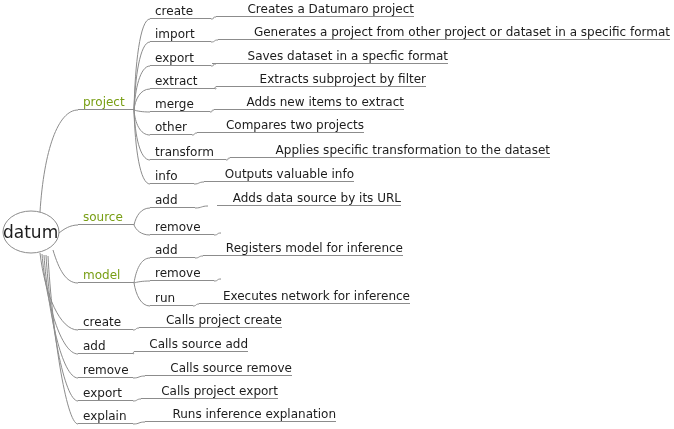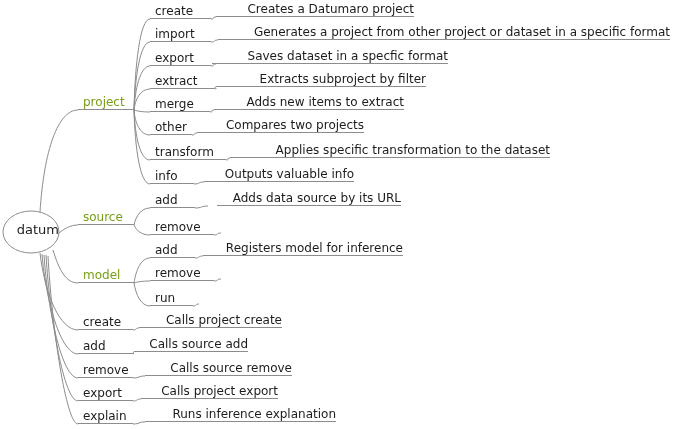--- a/index.html
+++ b/index.html
@@ -21,22 +21,22 @@
     border-bottom:1px solid #8c8c8c;
     white-space:nowrap;
     overflow:visible;
   }
   .lbl{padding-left:5px;text-align:left;}
   .desc{padding:0;text-align:right;}
   .green{color:#789e14;}
   .root{
     position:absolute;
     left:3px;top:222px;width:56px;
-    text-align:right;
-    font-size:13px;
+    text-align:left;
+    font-size:17px;
     color:#1c1c1c;
     white-space:nowrap;
   }
 </style>
 </head>
 <body>
 
 <div class="canvas">
 
   <svg width="674" height="429" viewBox="0 0 674 429">
@@ -114,20 +114,21 @@
   <span class="node desc" style="left:204px;top:167px;width:150px">Outputs valuable info</span>
 
   <span class="node lbl" style="left:150px;top:193px;width:45px">add</span>
   <span class="node desc" style="left:217px;top:191px;width:184px">Adds data source by its URL</span>
   <span class="node lbl" style="left:150px;top:220px;width:64px">remove</span>
 
   <span class="node lbl" style="left:150px;top:243px;width:45px">add</span>
   <span class="node desc" style="left:203px;top:241px;width:200px">Registers model for inference</span>
   <span class="node lbl" style="left:150px;top:266px;width:64px">remove</span>
   <span class="node lbl" style="left:150px;top:291px;width:43px">run</span>
+  <span class="node desc" style="left:199px;top:289px;width:211px">Executes network for inference</span>
 
   <span class="node lbl" style="left:78px;top:315px;width:55px">create</span>
   <span class="node desc" style="left:139px;top:313px;width:143px">Calls project create</span>
   <span class="node lbl" style="left:78px;top:339px;width:55px">add</span>
   <span class="node desc" style="left:134px;top:337px;width:114px">Calls source add</span>
   <span class="node lbl" style="left:78px;top:363px;width:55px">remove</span>
   <span class="node desc" style="left:145px;top:361px;width:147px">Calls source remove</span>
   <span class="node lbl" style="left:78px;top:386px;width:55px">export</span>
   <span class="node desc" style="left:141px;top:384px;width:137px">Calls project export</span>
   <span class="node lbl" style="left:78px;top:409px;width:55px">explain</span>

